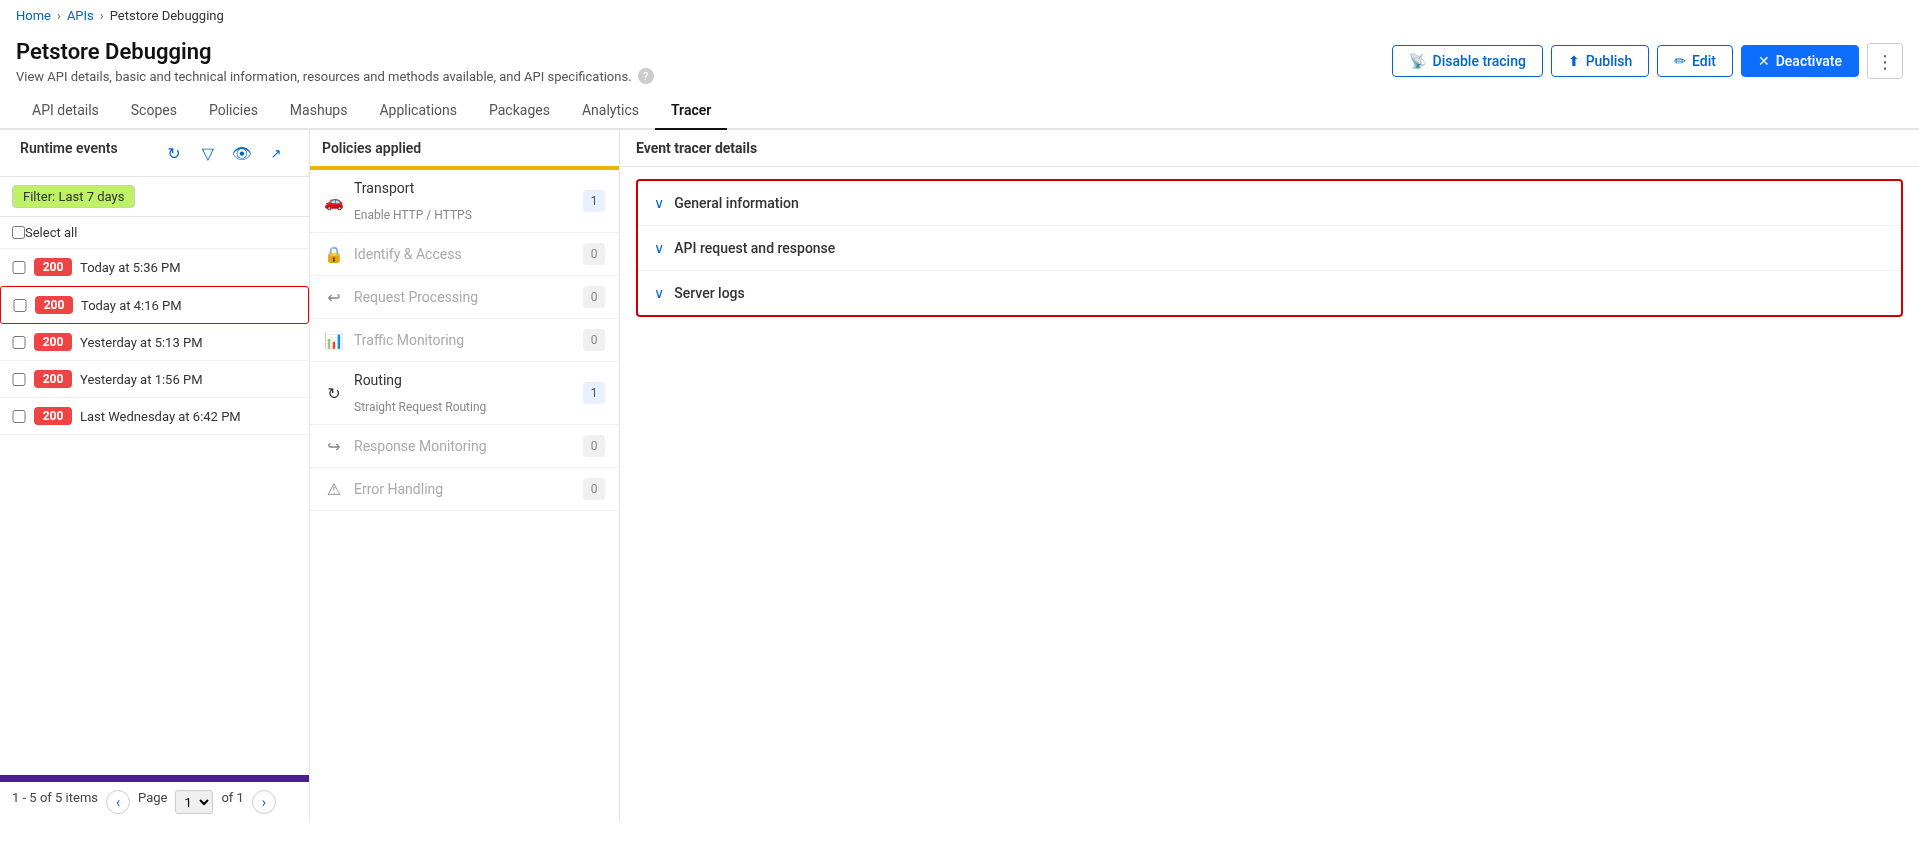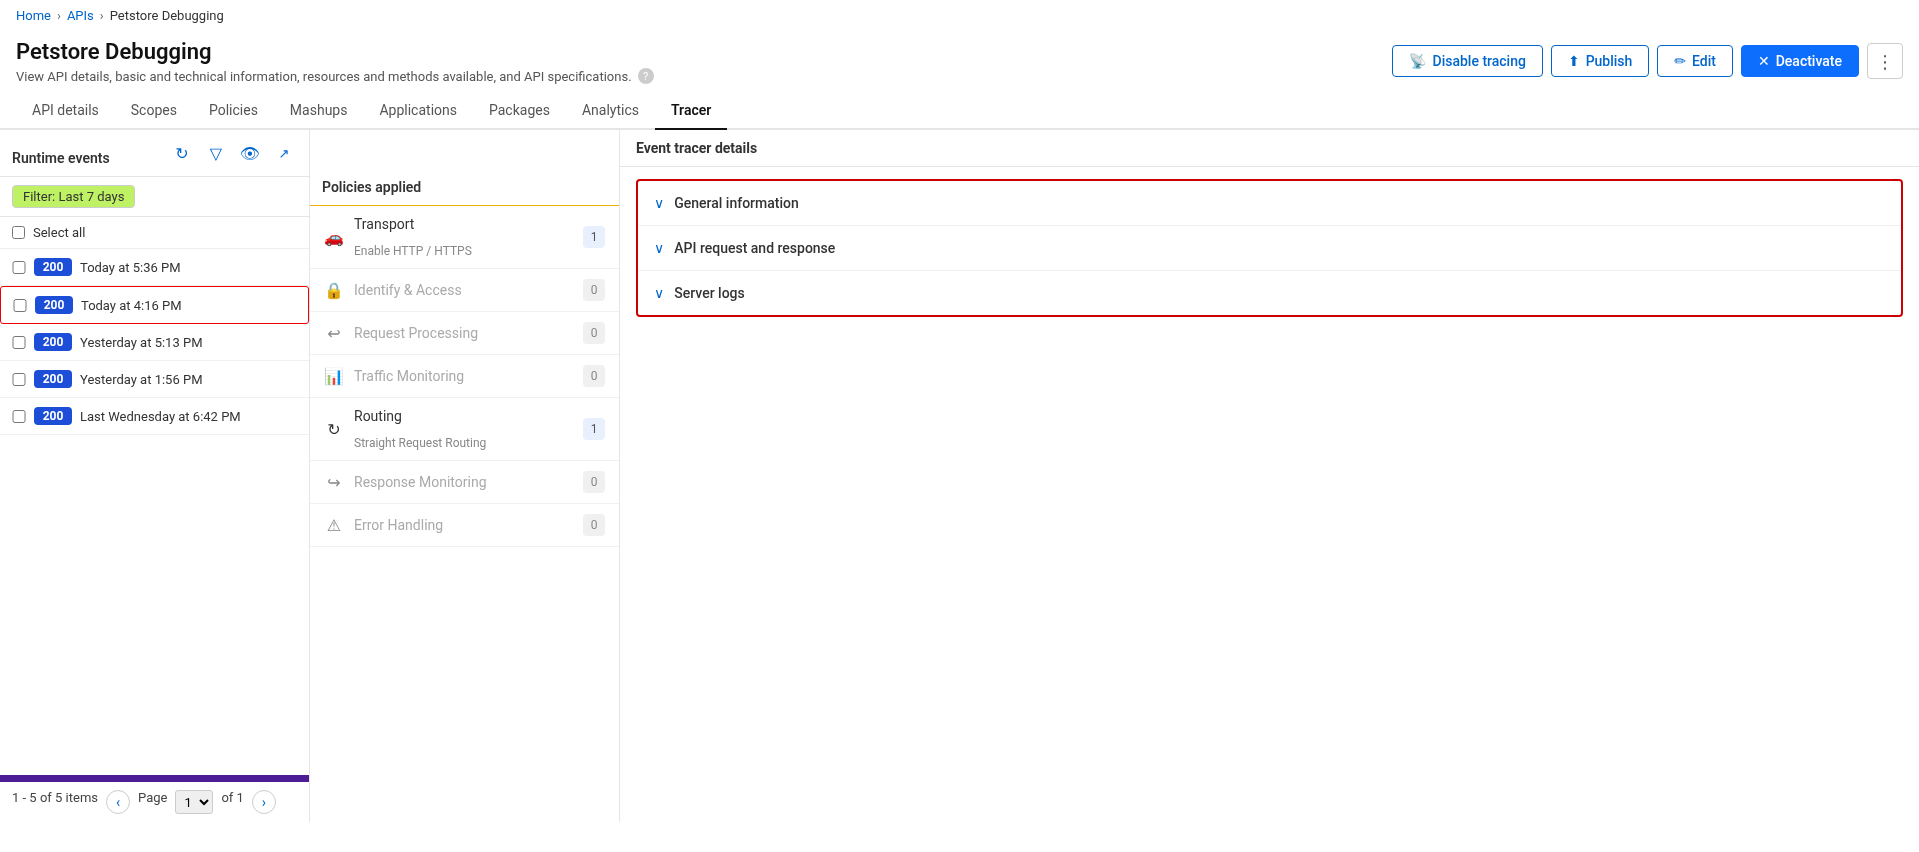--- a/index.html
+++ b/index.html
@@ -25,41 +25,41 @@
     
     .tabs { display: flex; border-bottom: 2px solid #e5e5e5; padding: 0 16px; margin-top: 8px; }
     .tab { padding: 10px 16px; font-size: 14px; color: #555; cursor: pointer; border-bottom: 2px solid transparent; margin-bottom: -2px; white-space: nowrap; }
     .tab.active { color: #111; border-bottom: 2px solid #111; font-weight: 600; }
 
     
     .main-layout { display: flex; height: calc(100vh - 160px); overflow: hidden; }
 
     
     .panel-left { width: 310px; min-width: 310px; border-right: 1px solid #e5e5e5; display: flex; flex-direction: column; }
-    .panel-header { display: flex; align-items: flex-end; justify-content: space-between; padding: 10px 12px; border-bottom: 1px solid #e5e5e5; }
+    .panel-header { display: flex; align-items: flex-start; justify-content: space-between; padding: 10px 20px; border-bottom: 1px solid #e5e5e5; }
     .panel-title { font-size: 14px; font-weight: 600; }
     .panel-icons { display: flex; gap: 8px; }
     .icon-btn { width: 26px; height: 26px; display: inline-flex; align-items: center; justify-content: center; cursor: pointer; color: #0066cc; font-size: 16px; border-radius: 3px; }
     .filter-bar { padding: 8px 12px; border-bottom: 1px solid #e5e5e5; }
     .filter-badge { display: inline-flex; align-items: center; gap: 4px; border: 1px solid #ccc; border-radius: 4px; padding: 3px 10px; font-size: 13px; color: #333; background: #bef264; cursor: pointer; }
-    .select-all { display: flex; align-items: center; gap: 8px; padding: 8px 12px; font-size: 13px; border-bottom: 1px solid #eee; }
+    .select-all { display: flex; align-items: center; padding: 8px 12px; font-size: 13px; border-bottom: 1px solid #eee; }
     .select-all input { cursor: pointer; }
     .events-list { flex: 1; overflow-y: auto; }
     .event-item { display: flex; align-items: center; gap: 8px; padding: 9px 12px; border-bottom: 1px solid #f0f0f0; cursor: pointer; }
     .event-item.selected { background: #fff; border: 1px solid #e00; border-radius: 3px; }
     .event-item input[type=checkbox] { cursor: pointer; min-width: 14px; }
-    .status-badge { display: inline-flex; align-items: center; justify-content: center; min-width: 38px; padding: 2px 6px; border-radius: 4px; font-size: 12px; font-weight: 700; color: #fff; background: #1d4ed8; }
+    .status-badge { display: inline-flex; align-items: center; justify-content: center; min-width: 38px; padding: 2px 6px; border-radius: 4px; font-size: 12px; font-weight: 700; color: #fff; background: #ef4444; }
     .event-time { font-size: 13px; color: #333; }
     .panel-footer { padding: 8px 12px; border-top: 7px solid #4c1d95; display: flex; gap: 8px; font-size: 13px; color: #444; }
     .page-nav-btn { width: 24px; height: 24px; border-radius: 50%; border: 1px solid #ccc; background: #fff; display: inline-flex; align-items: center; justify-content: center; cursor: pointer; color: #0066cc; font-size: 14px; }
     .page-select { border: 1px solid #ccc; border-radius: 3px; padding: 2px 4px; font-size: 13px; cursor: pointer; }
 
     
     .panel-middle { width: 310px; min-width: 310px; border-right: 1px solid #e5e5e5; display: flex; flex-direction: column; }
-    .policy-header { padding: 10px 12px; font-size: 14px; font-weight: 600; border-bottom: 1px solid #eab308; margin-top: 39px; }
+    .policy-header { padding: 10px 12px; font-size: 14px; font-weight: 600; border-bottom: 4px solid #eab308; }
     .policy-list { flex: 1; overflow-y: auto; }
     .policy-item { display: flex; align-items: center; justify-content: space-between; padding: 10px 14px; border-bottom: 1px solid #f0f0f0; }
     .policy-left { display: flex; align-items: center; gap: 10px; }
     .policy-icon { width: 20px; height: 20px; color: #888; font-size: 16px; display: flex; align-items: center; justify-content: center; }
     .policy-icon.active { color: #333; }
     .policy-name { font-size: 14px; color: #aaa; }
     .policy-name.active { color: #333; }
     .policy-sub { font-size: 12px; color: #888; margin-top: 12px; }
     .policy-count { min-width: 22px; height: 22px; border-radius: 4px; background: #f0f0f0; color: #888; font-size: 12px; display: flex; align-items: center; justify-content: center; }
     .policy-count.has-count { background: #e8f0fe; color: #555; }

